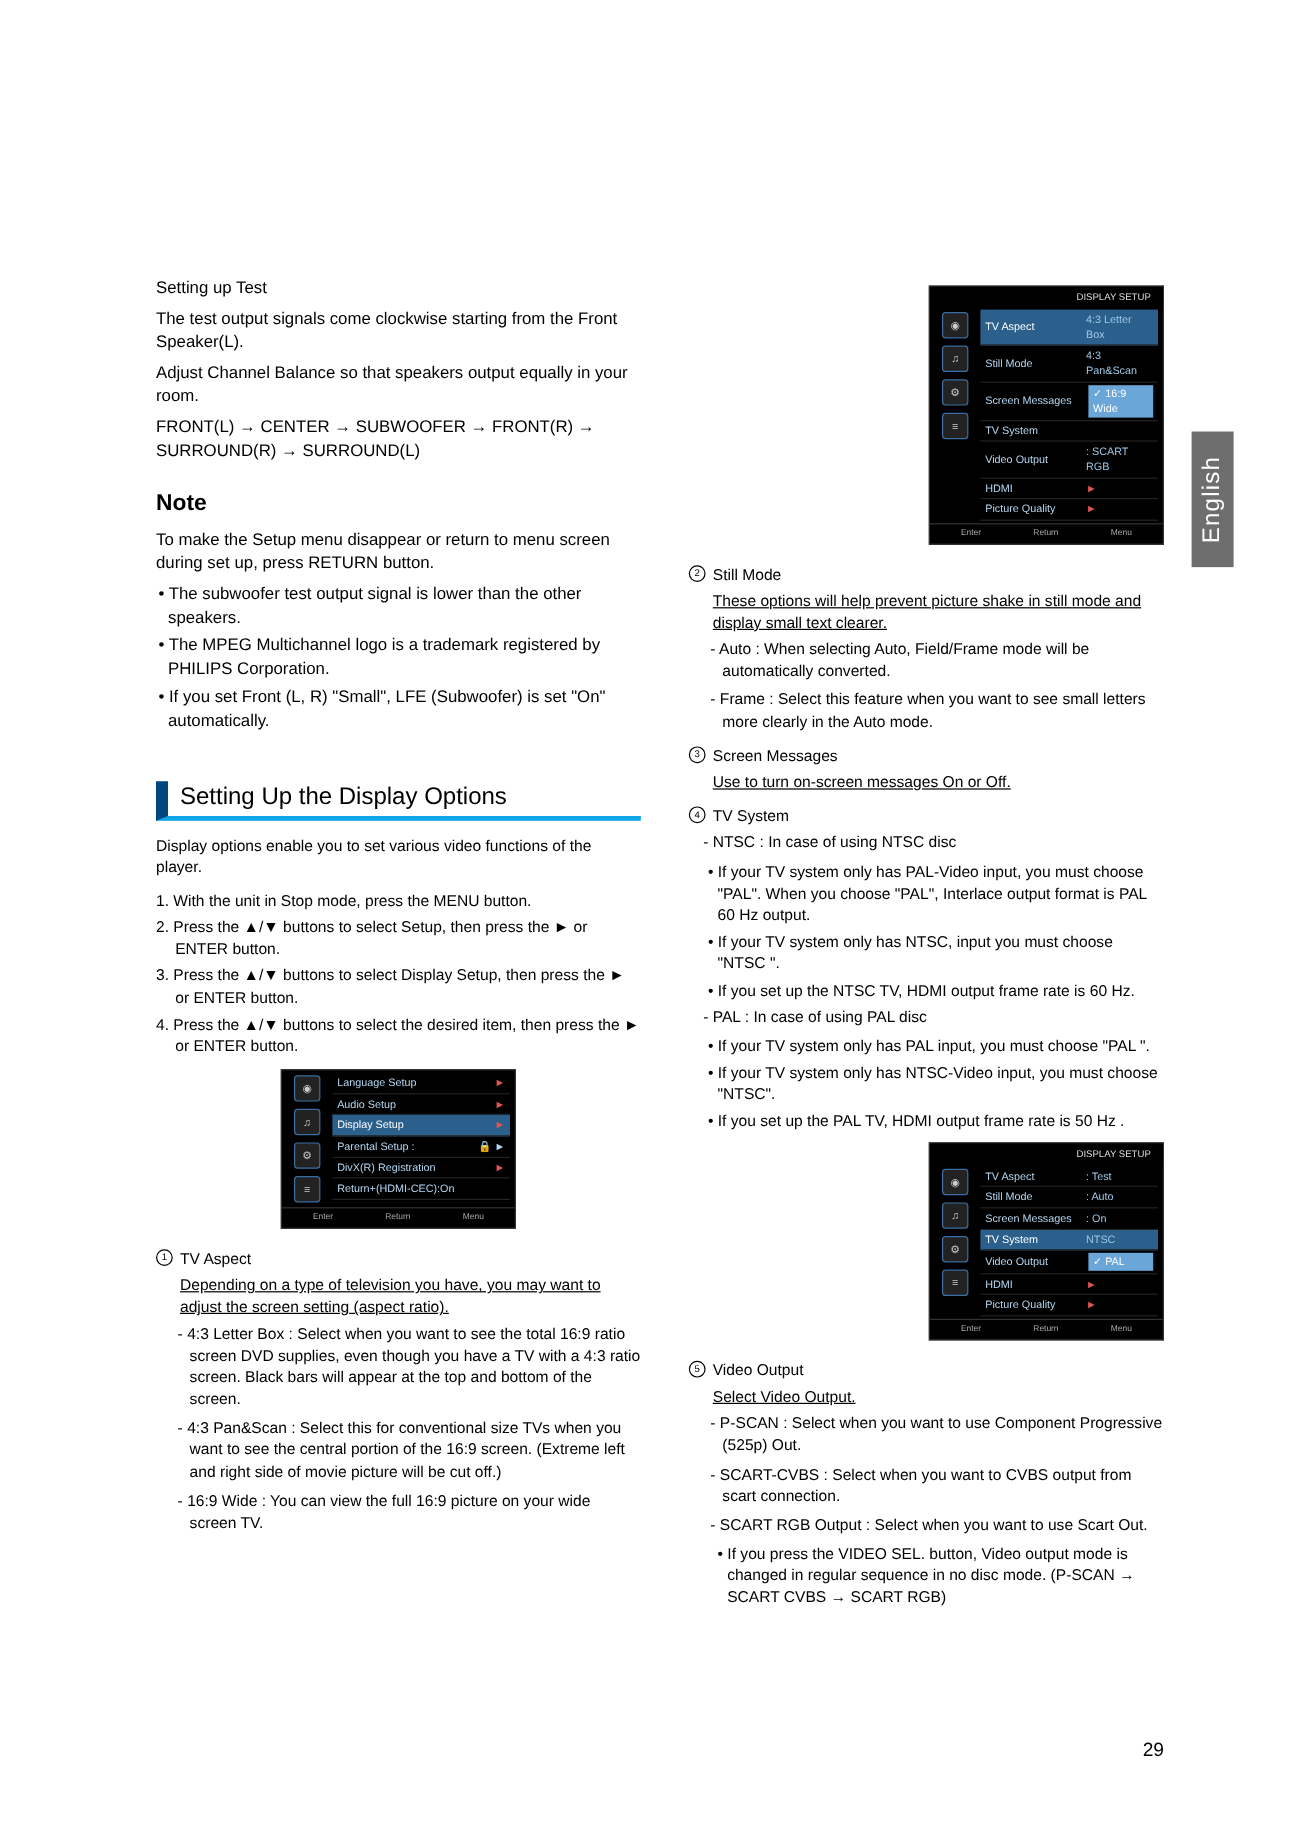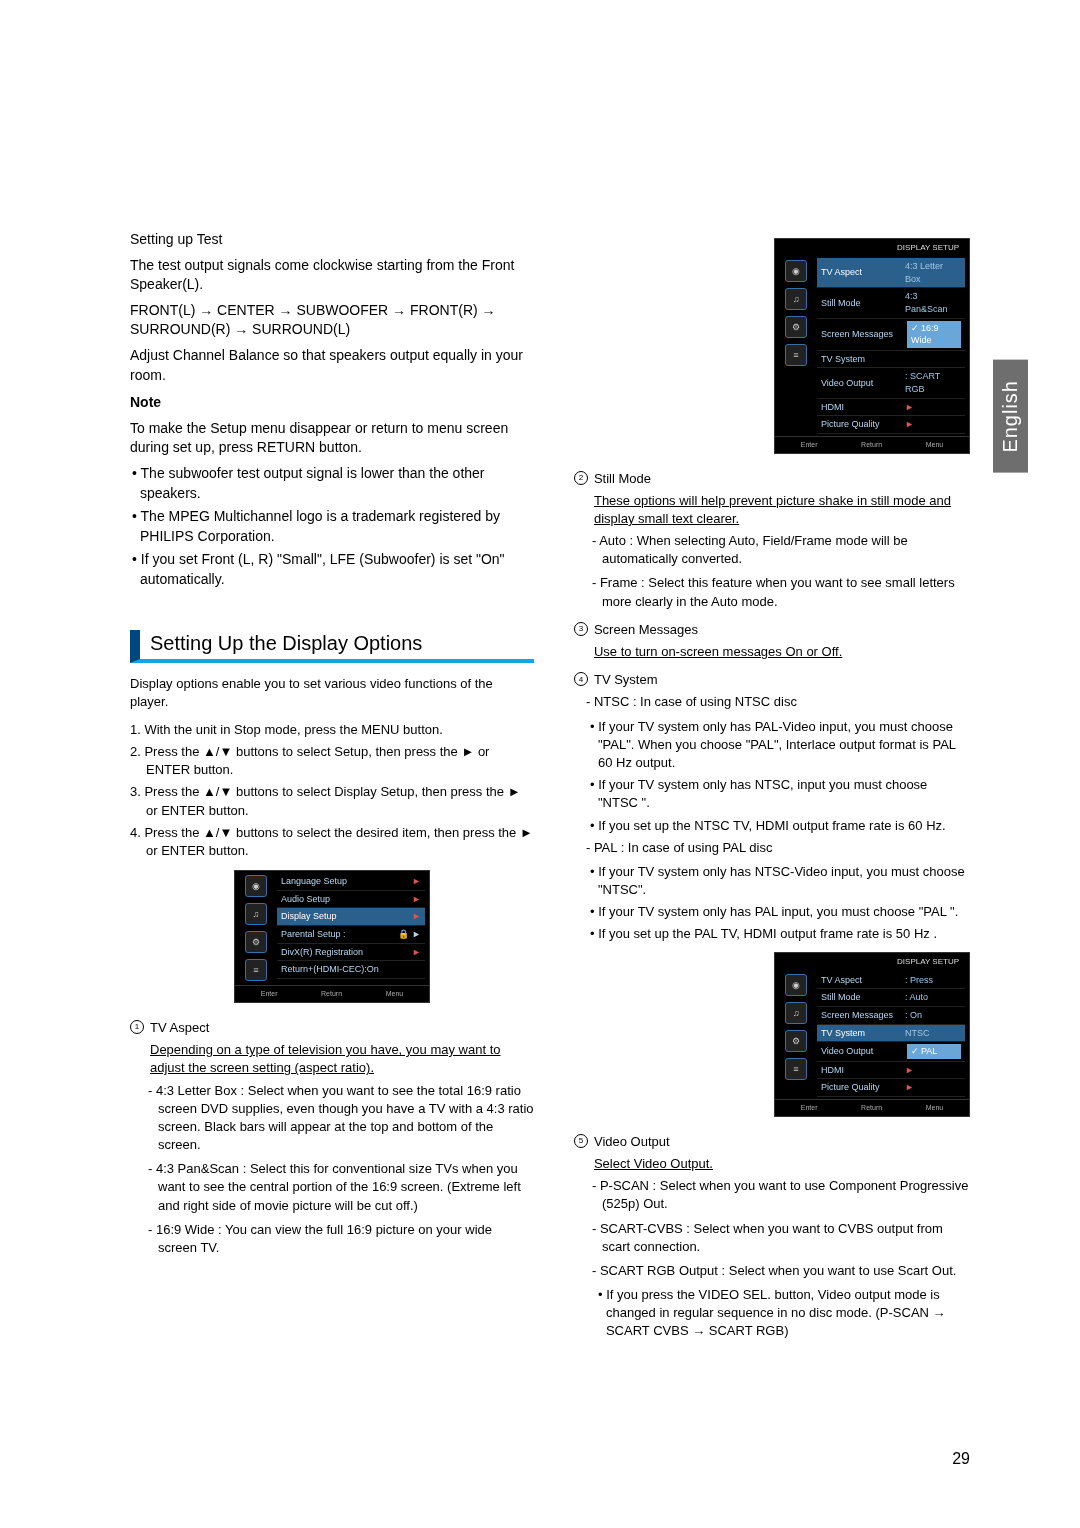--- a/index.html
+++ b/index.html
@@ -17,21 +17,21 @@
     gap: 40px;
   }
   .col {
     flex: 1;
     font-size: 13px;
     line-height: 1.4;
   }
   .col-left { flex: 1.02; }
   .col-right { flex: 1.0; }
   .para { margin-bottom: 6px; }
-  .note-label { margin-top: 8px; margin-bottom: 6px; font-weight: bold; font-size: 14px; }
+  .note-label { margin-top: 22px; margin-bottom: 6px; font-weight: bold; font-size: 19px; }
   .bullet { padding-left: 10px; text-indent: -8px; margin-bottom: 4px; }
   .bullet:before { content: "• "; }
   .sub-bullet { padding-left: 24px; text-indent: -8px; margin-bottom: 4px; }
   .sub-bullet:before { content: "• "; }
   .section-heading {
     border-left: 10px solid #00467f;
     padding-left: 10px;
     font-size: 20px;
     font-weight: normal;
     color: #000;
@@ -136,22 +136,22 @@
 </head>
 <body>
 
 <div class="side-tab">English</div>
 
 <div class="page-columns">
 
   <div class="col col-left">
     <div class="para bold14">Setting up Test</div>
     <div class="para bold14">The test output signals come clockwise starting from the Front Speaker(L).</div>
+    <div class="para bold14">Adjust Channel Balance so that speakers output equally in your room.</div>
     <div class="para bold14">FRONT(L) → CENTER → SUBWOOFER → FRONT(R) → SURROUND(R) → SURROUND(L)</div>
-    <div class="para bold14">Adjust Channel Balance so that speakers output equally in your room.</div>
 
     <div class="note-label">Note</div>
     <div class="para bold14">To make the Setup menu disappear or return to menu screen during set up, press RETURN button.</div>
 
     <div class="bullet bold14">The subwoofer test output signal is lower than the other speakers.</div>
     <div class="bullet bold14">The MPEG Multichannel logo is a trademark registered by PHILIPS Corporation.</div>
     <div class="bullet bold14">If you set Front (L, R) "Small", LFE (Subwoofer) is set "On" automatically.</div>
 
     <div class="section-heading">Setting Up the Display Options</div>
     <div class="desc">Display options enable you to set various video functions of the player.</div>
@@ -280,37 +280,37 @@
 
     <div class="nitem">
       <div class="num">4</div>
       <div class="title">TV System</div>
     </div>
     <div class="sub-dash" style="padding-left:22px">- NTSC : In case of using NTSC disc</div>
     <div class="sub-bullet">If your TV system only has PAL-Video input, you must choose "PAL". When you choose "PAL", Interlace output format is PAL 60 Hz output.</div>
     <div class="sub-bullet">If your TV system only has NTSC, input you must choose "NTSC ".</div>
     <div class="sub-bullet">If you set up the NTSC TV, HDMI output frame rate is 60 Hz.</div>
     <div class="sub-dash" style="padding-left:22px">- PAL : In case of using PAL disc</div>
+    <div class="sub-bullet">If your TV system only has PAL input, you must choose "PAL ".</div>
     <div class="sub-bullet">If your TV system only has NTSC-Video input, you must choose "NTSC".</div>
-    <div class="sub-bullet">If your TV system only has PAL input, you must choose "PAL ".</div>
     <div class="sub-bullet">If you set up the PAL TV, HDMI output frame rate is 50 Hz .</div>
 
     <div class="osd osd2">
       <div class="osd-title">DISPLAY SETUP</div>
       <div class="osd-body">
         <div class="osd-side">
           <div class="ic">◉</div>
           <div class="ic">♫</div>
           <div class="ic">⚙</div>
           <div class="ic">≡</div>
         </div>
         <div class="osd-main">
           <div class="osd-row">
               <span class="col2">TV Aspect</span>
-              <span class="val">: Press</span>
+              <span class="val">: Test</span>
             </div>
           <div class="osd-row">
               <span class="col2">Still Mode</span>
               <span class="val">: Auto</span>
             </div>
           <div class="osd-row">
               <span class="col2">Screen Messages</span>
               <span class="val">: On</span>
             </div>
           <div class="osd-row hl">

